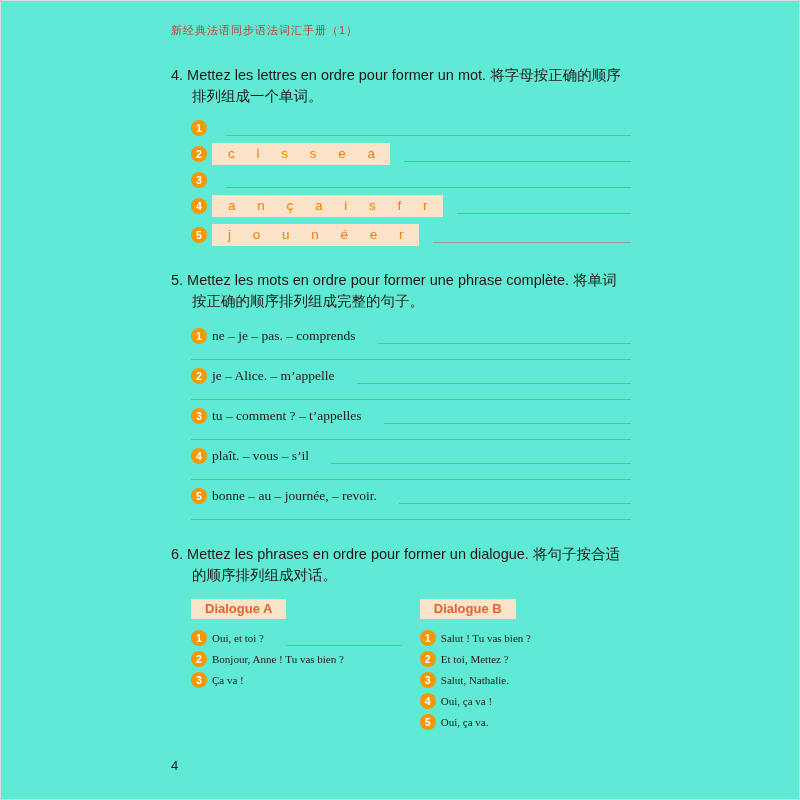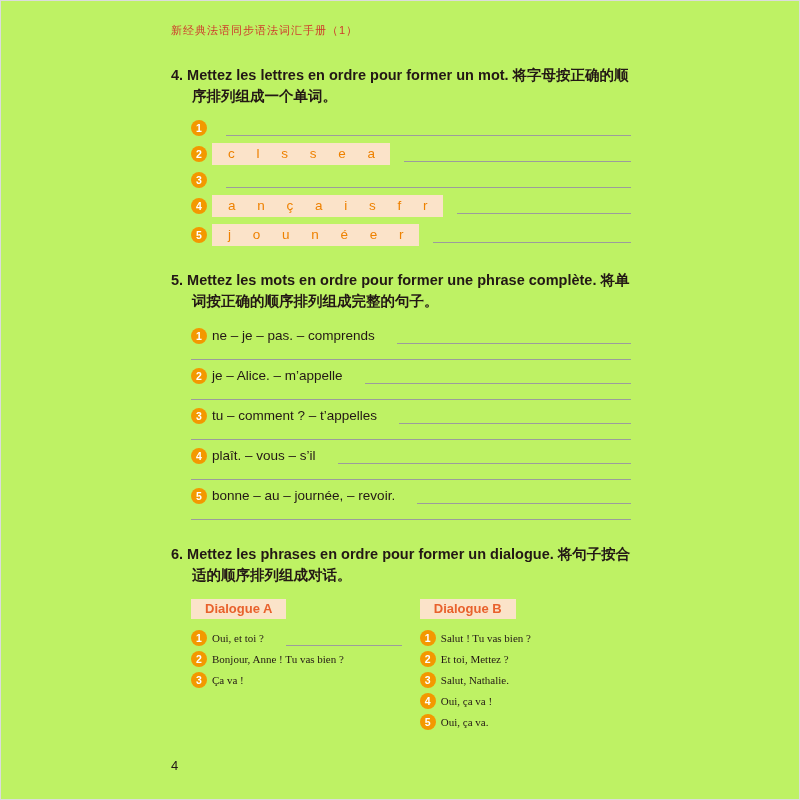--- a/index.html
+++ b/index.html
@@ -1,36 +1,36 @@
 <!DOCTYPE html>
 <html><head>
 <meta charset="utf-8">
 <style>
   html,body { margin:0; padding:0; background:#ffffff; }
   .sheet {
     position:relative;
     width:800px; height:800px;
     box-sizing:border-box;
-    background:#bef264;
+    background:#5eead4;
     border:1px solid #dcdcdc;
     font-family:"Liberation Sans","DejaVu Sans",sans-serif;
     color:#231815;
     overflow:hidden;
   }
   .running-header {
     position:absolute; top:22px; left:170px;
     color:#cf3a2b; font-size:11px; letter-spacing:1px;
   }
   .content {
     position:absolute; top:64px; left:170px; width:460px;
   }
   .exercise { margin-bottom:24px; }
   .ex-title {
     margin:0 0 13px 0;
-    font-size:14.5px; font-weight:bold; line-height:21px;
+    font-size:14.5px; font-weight:normal; line-height:21px;
     padding-left:21px; text-indent:-21px;
   }
   .ex-list { margin-left:20px; }
 
   .badge {
     flex:0 0 16px; width:16px; height:16px; border-radius:50%;
     background:#f39800; color:#ffffff;
     font-size:10.5px; font-weight:bold; line-height:16px; text-align:center;
     margin-right:5px;
   }
@@ -42,21 +42,21 @@
     padding:3px 6px 4px 16px; white-space:nowrap;
   }
   .answer-line {
     flex:1 1 auto; height:15px; margin-left:14px;
     border-bottom:1px solid #9c9c9c;
   }
   
   .phrase-item { margin-bottom:5px; }
   .phrase-row { display:flex; align-items:center; height:21px; }
   .phrase-text {
-    font-family:Liberation Sans, sans-serif;
+    font-family:Liberation Serif, serif;
     font-size:13.5px; margin-right:8px; white-space:nowrap;
   }
   .full-line { height:13px; border-bottom:1px solid #9c9c9c; margin-bottom:4px; }
   
   .dialogues { display:flex; margin-left:20px; }
   .dialogue-col { width:48%; }
   .dialogue-col + .dialogue-col { margin-left:4%; }
   .dialogue-header {
     display:inline-block; background:#fbe3c9; color:#e8612c;
     font-size:13px; font-weight:bold; padding:2px 14px 3px 14px;

